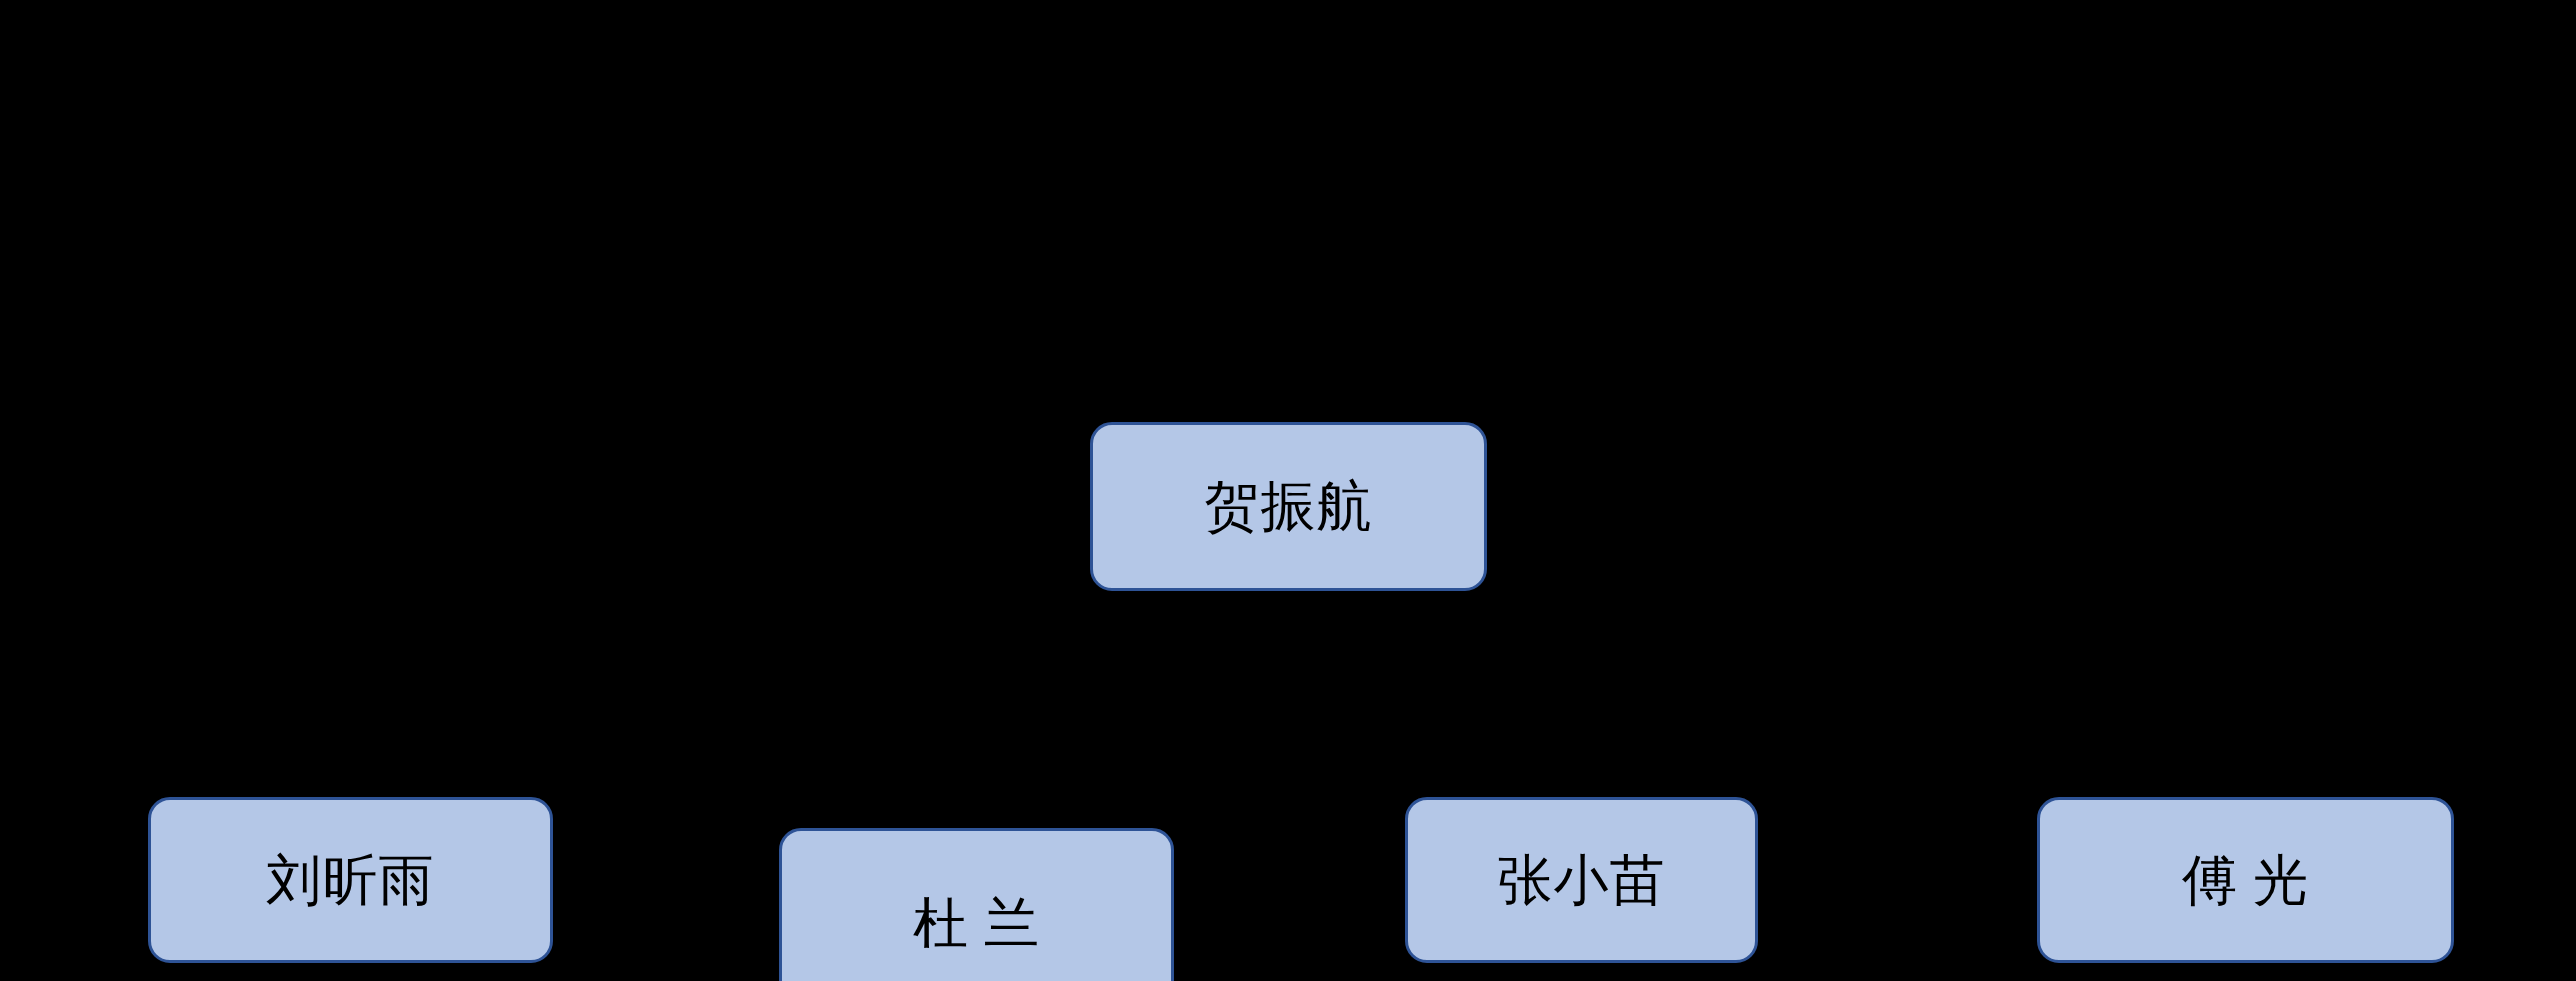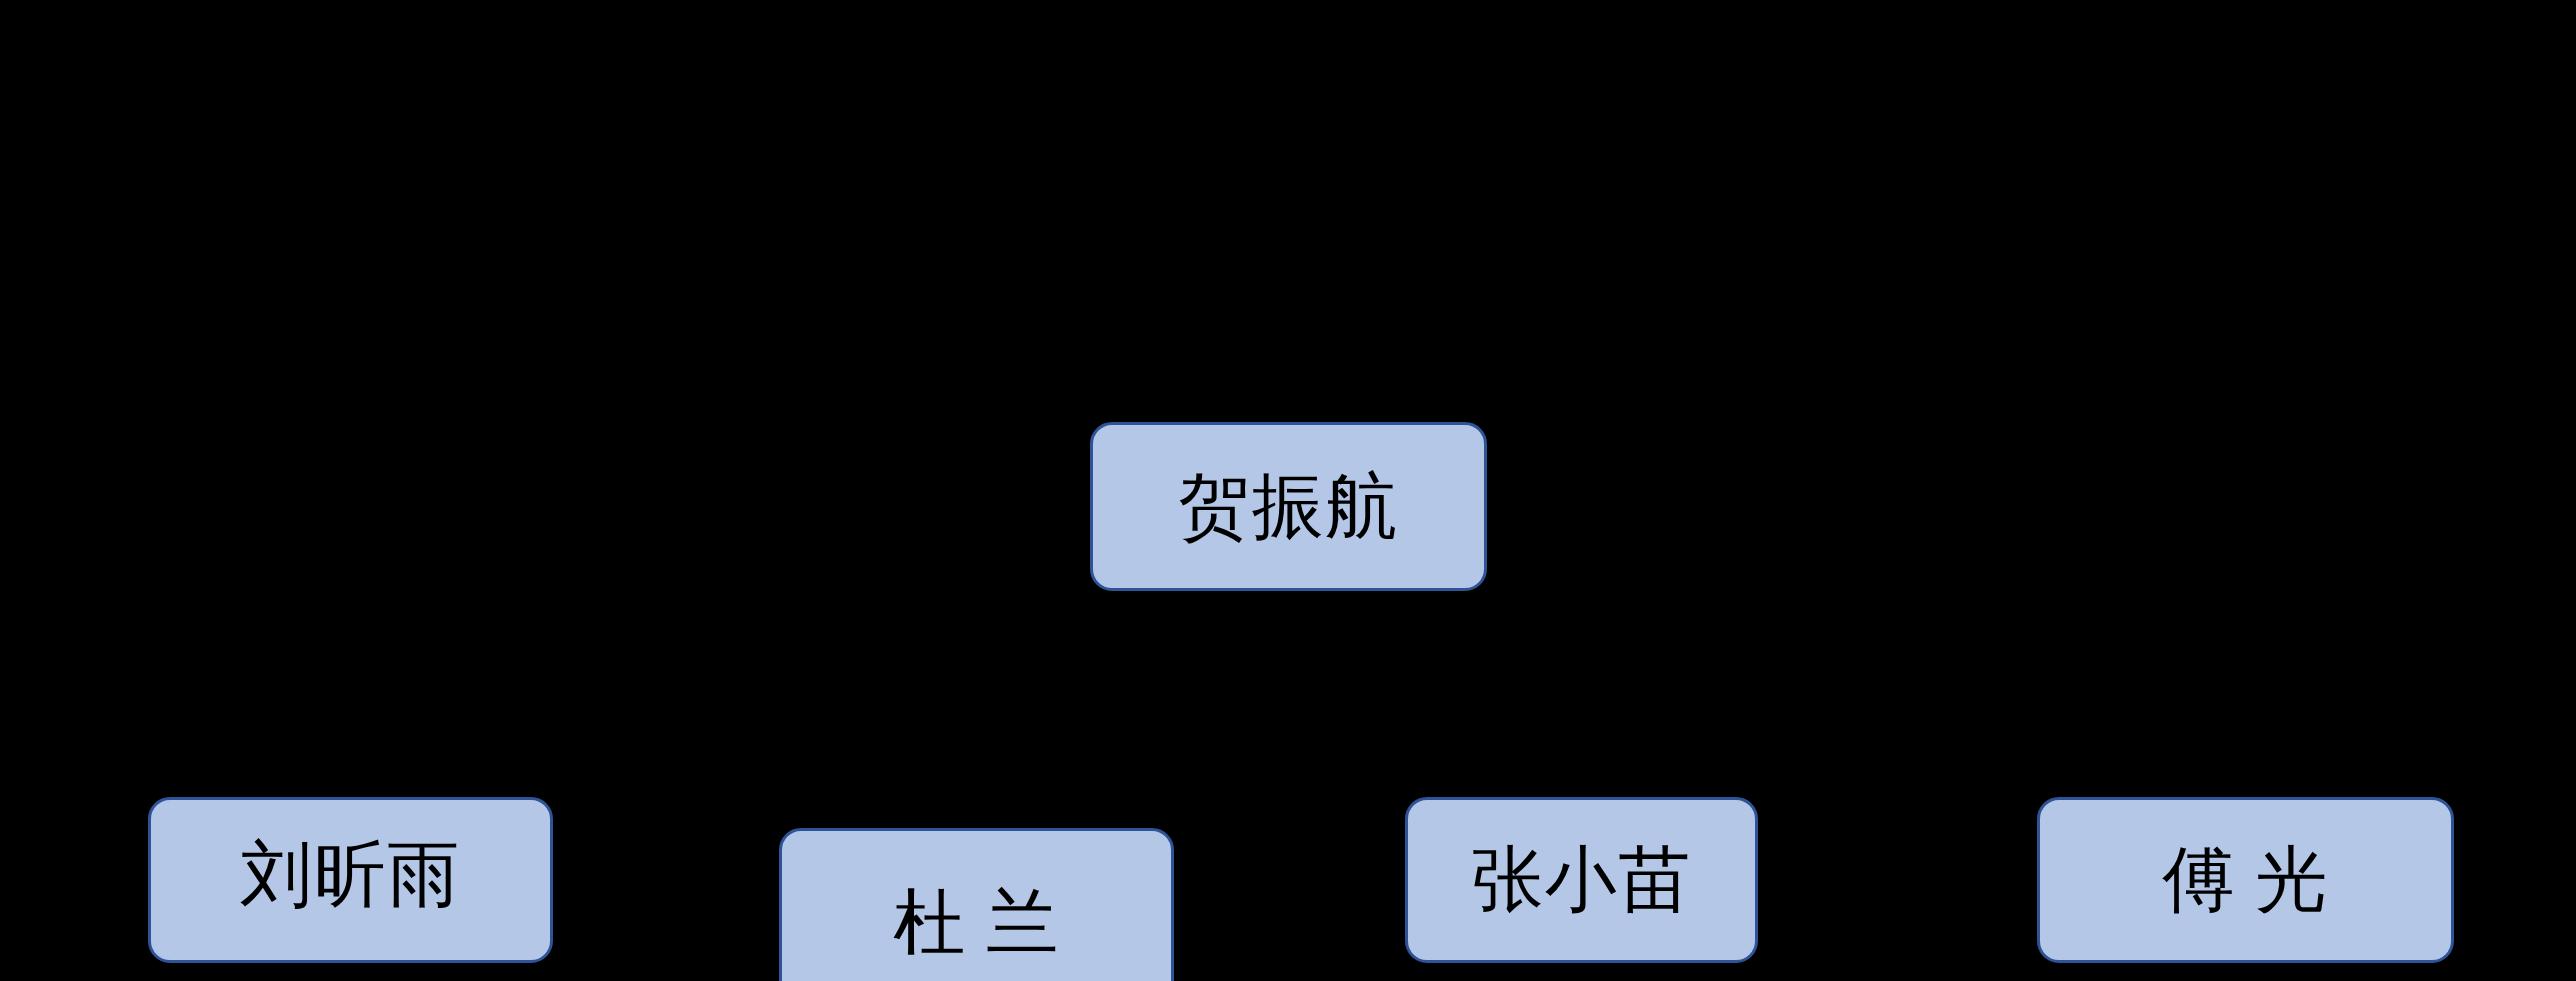--- a/index.html
+++ b/index.html
@@ -28,37 +28,37 @@
     box-sizing: border-box;
     background: #b4c7e7;
     border: 3.6px solid #2e5396;
     border-radius: 22px;
     display: flex;
     align-items: center;
     justify-content: center;
     text-align: center;
     color: #000000;
     font-family: "Liberation Serif", "DejaVu Serif", serif;
-    font-size: 72px;
+    font-size: 55px;
     line-height: 1;
     letter-spacing: 0.02em;
     white-space: pre;
     user-select: none;
   }
 
   
   #node-root {
     left: 1090px;
     top: 422px;
     width: 397px;
     height: 169px;
   }
 
   
-  #node-child-0 { left: 148px;  top: 797px; width: 405px; height: 166px; font-family: Liberation Mono, monospace; }
+  #node-child-0 { left: 148px;  top: 797px; width: 405px; height: 166px; }
   #node-child-1 { left: 779px; top: 828px; width: 395px; height: 190px; }
   #node-child-2 { left: 1405px; top: 797px; width: 353px; height: 166px; }
   #node-child-3 { left: 2037px; top: 797px; width: 417px; height: 166px; }
 
   .node-label {
     display: block;
     white-space: pre;
   }
 </style>
 </head>

